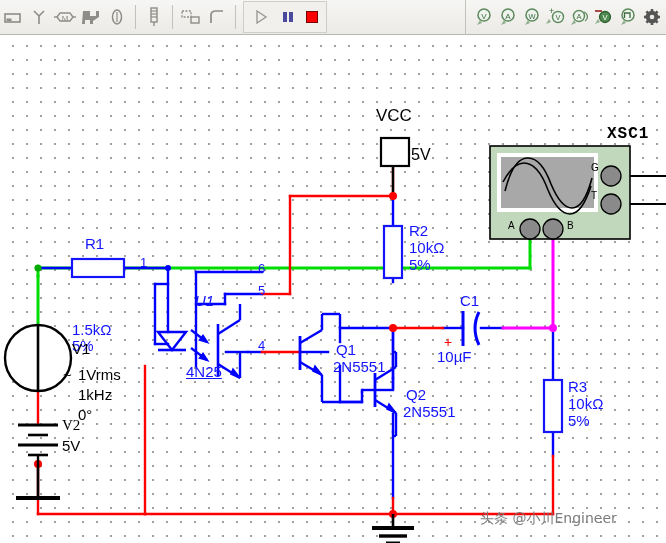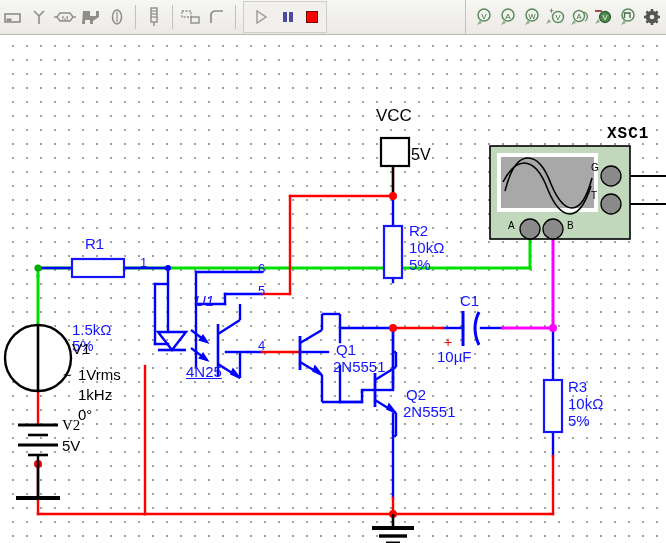--- a/index.html
+++ b/index.html
@@ -507,15 +507,16 @@
 
     <div class="lbl lbl-black" style="left:376px;top:71px;font-size:17px;">VCC</div>
     <div class="lbl lbl-black" style="left:411px;top:110px;font-size:16px;">5V</div>
 
     <div class="lbl lbl-scope" style="left:571px;top:89px;margin-left:36px;">XSC1</div>
     <div class="lbl lbl-term" style="left:591px;top:126px;">G</div>
     <div class="lbl lbl-term" style="left:591px;top:154px;">T</div>
     <div class="lbl lbl-term" style="left:508px;top:184px;">A</div>
     <div class="lbl lbl-term" style="left:567px;top:184px;">B</div>
 
+    <div class="watermark" style="left:480px;top:474px;">头条 @小川Engineer</div>
 
   </div>
 </div>
 
 </body></html>

